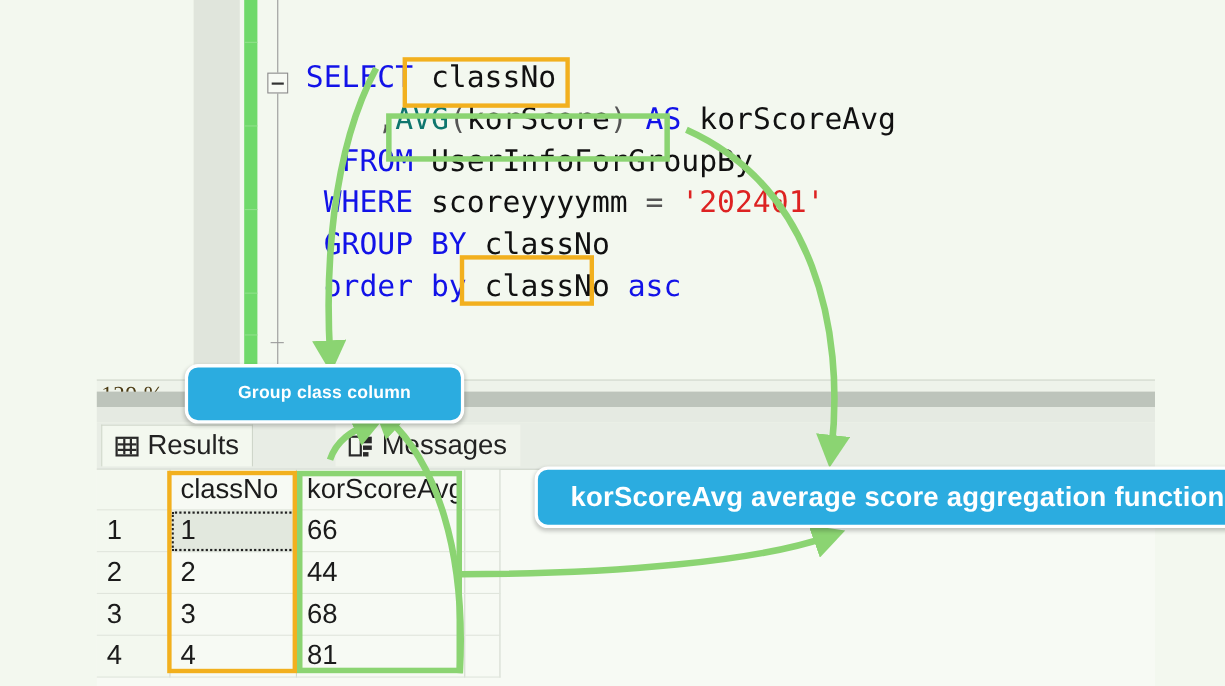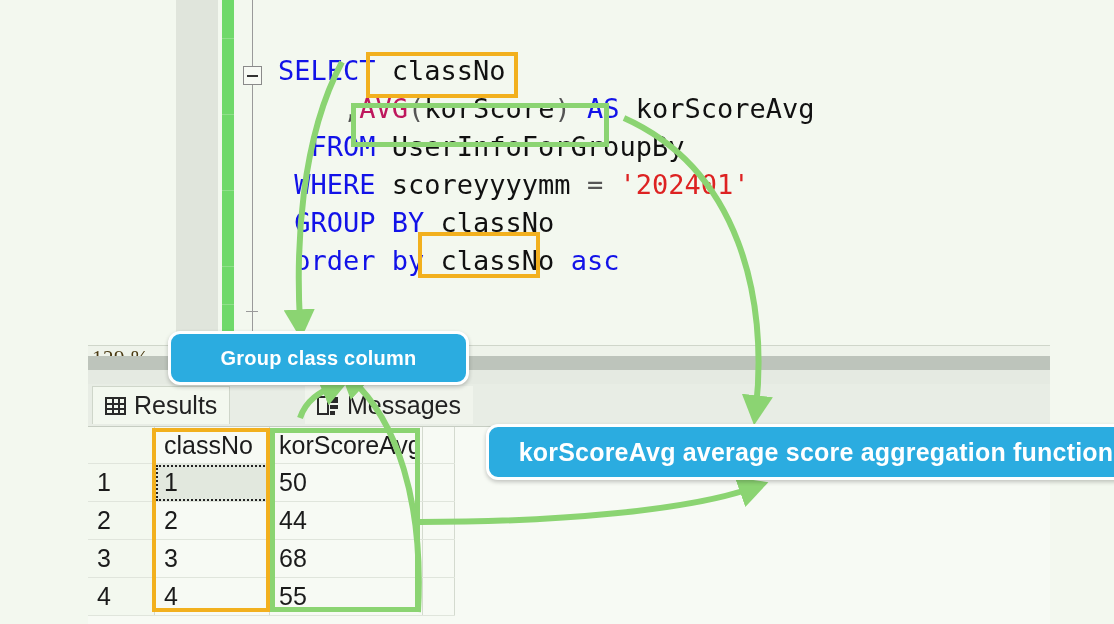--- a/index.html
+++ b/index.html
@@ -23,21 +23,21 @@
 
   
   .code{
     position:absolute;left:190px;top:52px;width:760px;
     font-family:"DejaVu Sans Mono","Liberation Mono",monospace;
     font-size:27px;line-height:38px;color:#111;white-space:pre;
     letter-spacing:0px;
   }
   .code .ln{height:38px;}
   .kw{color:#1212e8;}
-  .fn{color:#be185d;}
+  .fn{color:#0f766e;}
   .str{color:#dd2222;}
   .punc{color:#555;}
 
   
   .zoomline{position:absolute;left:88px;top:345px;width:962px;height:16px;background:#eef3ea;
     border-top:1px solid #cfd6ca;}
   .zoomtxt{position:absolute;left:92px;top:346px;font-family:"Liberation Serif",serif;
     font-size:21px;color:#4a3a12;letter-spacing:.5px;}
   .splitter{position:absolute;left:88px;top:356px;width:962px;height:14px;background:#bdc4bb;}
   .splitter-b{position:absolute;left:88px;top:370px;width:962px;height:14px;background:#e5eae2;}
@@ -138,39 +138,39 @@
           <th class="rowhdr"></th>
           <th class="c-class">classNo</th>
           <th class="c-avg">korScoreAvg</th>
           <th class="c-pad"></th>
         </tr>
       </thead>
       <tbody id="gridbody">
           <tr>
             <td class="rowhdr">1</td>
             <td class="c-class cell-sel">1</td>
-            <td class="c-avg">50</td>
+            <td class="c-avg">66</td>
             <td class="c-pad"></td>
           </tr>
           <tr>
             <td class="rowhdr">2</td>
             <td class="c-class">2</td>
             <td class="c-avg">44</td>
             <td class="c-pad"></td>
           </tr>
           <tr>
             <td class="rowhdr">3</td>
             <td class="c-class">3</td>
             <td class="c-avg">68</td>
             <td class="c-pad"></td>
           </tr>
           <tr>
             <td class="rowhdr">4</td>
             <td class="c-class">4</td>
-            <td class="c-avg">55</td>
+            <td class="c-avg">81</td>
             <td class="c-pad"></td>
           </tr>
         </tbody>
     </table>
   </div>
 
   <div class="hl orange" style="left:152px;top:428px;width:118px;height:184px;"></div>
   <div class="hl green" style="left:270px;top:428px;width:150px;height:184px;"></div>
 
   <svg class="arrows" viewBox="0 0 1114 624">
@@ -184,21 +184,21 @@
 
     <path d="M418,612 C424,500 396,420 352,380" stroke="#8bd472" stroke-width="6" fill="none" marker-end="url(#ah)"></path>
 
     <path d="M624,118 C740,170 768,300 756,408" stroke="#8bd472" stroke-width="6" fill="none" marker-end="url(#ah)"></path>
 
     <path d="M420,522 C560,522 690,510 752,488" stroke="#8bd472" stroke-width="6" fill="none" marker-end="url(#ah)"></path>
 
     <path d="M300,418 C306,400 320,392 334,386" stroke="#8bd472" stroke-width="6" fill="none" marker-end="url(#ah)"></path>
   </svg>
 
-  <div class="callout" style="left:168px;top:331px;width:301px;height:54px;font-size:20px;">
+  <div class="callout" style="left:168px;top:331px;width:254px;height:54px;font-size:16px;">
     <span>Group class column</span>
   </div>
 
   <div class="callout" style="left:486px;top:424px;width:660px;height:56px;font-size:25px;">
     <span>korScoreAvg average score aggregation function</span>
   </div>
 
 </div>
 
 </body></html>

